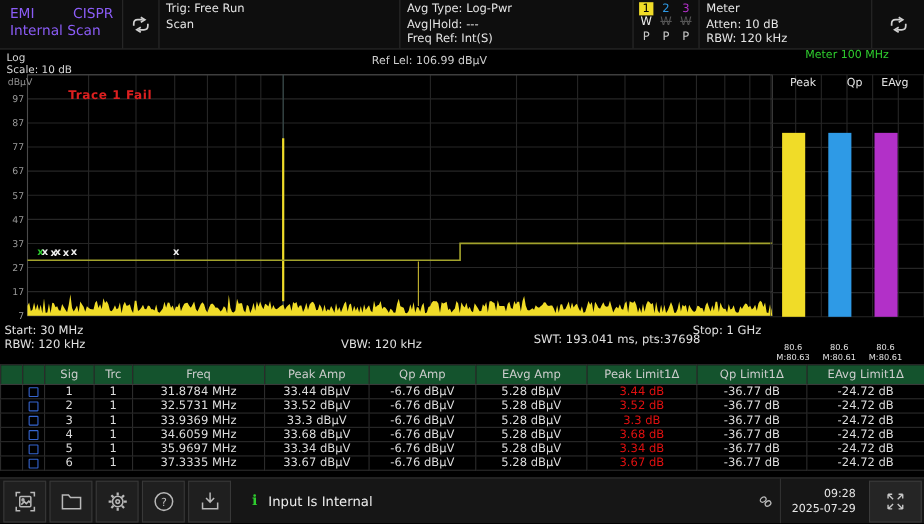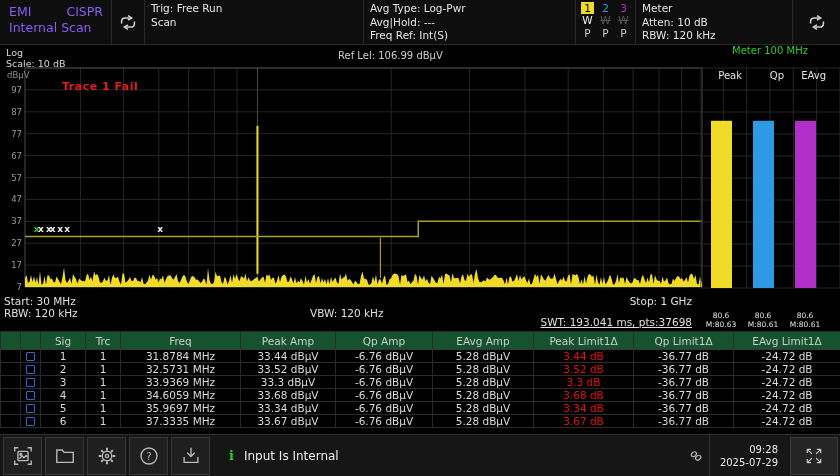--- a/index.html
+++ b/index.html
@@ -42,21 +42,21 @@
   #meter-title{left:700px;top:45px;width:140px;text-align:center;font-size:10px;color:#2ecc2e;}
   .bar-label{position:absolute;top:70px;width:42px;text-align:right;font-size:10px;}
   .bar-val{position:absolute;top:312px;width:42px;text-align:center;font-size:7.5px;line-height:8.5px;}
 
   
   .annot{position:absolute;font-size:10.5px;color:#e0e0e0;white-space:nowrap;}
   #a-start{left:4px;top:295px;}
   #a-rbw{left:4px;top:307px;}
   #a-vbw{left:310px;top:307px;}
   #a-stop{left:430px;top:295px;width:262px;text-align:right;}
-  #a-swt{left:430px;top:316px;width:262px;text-align:right;text-decoration:underline;}
+  #a-swt{left:430px;top:303px;width:262px;text-align:center;}
 
   
   #sig-table{position:absolute;left:0;top:331px;width:840px;border-collapse:collapse;
     table-layout:fixed;font-size:10.5px;color:#dcdcdc;}
   #sig-table th{font-weight:normal;color:#cdcdcd;height:18px;border:1px solid #2b2b2b;
     border-bottom:1px solid #3a3a3a;background:#14532d;padding:0;}
   #sig-table td{height:13px;border:1px solid #2b2b2b;text-align:center;padding:0;overflow:hidden;}
   #sig-table td.red{color:#e01010;}
   .cbx{width:9px;height:9px;border:1px solid #3565d0;margin:0 auto;border-radius:1px;}
 

